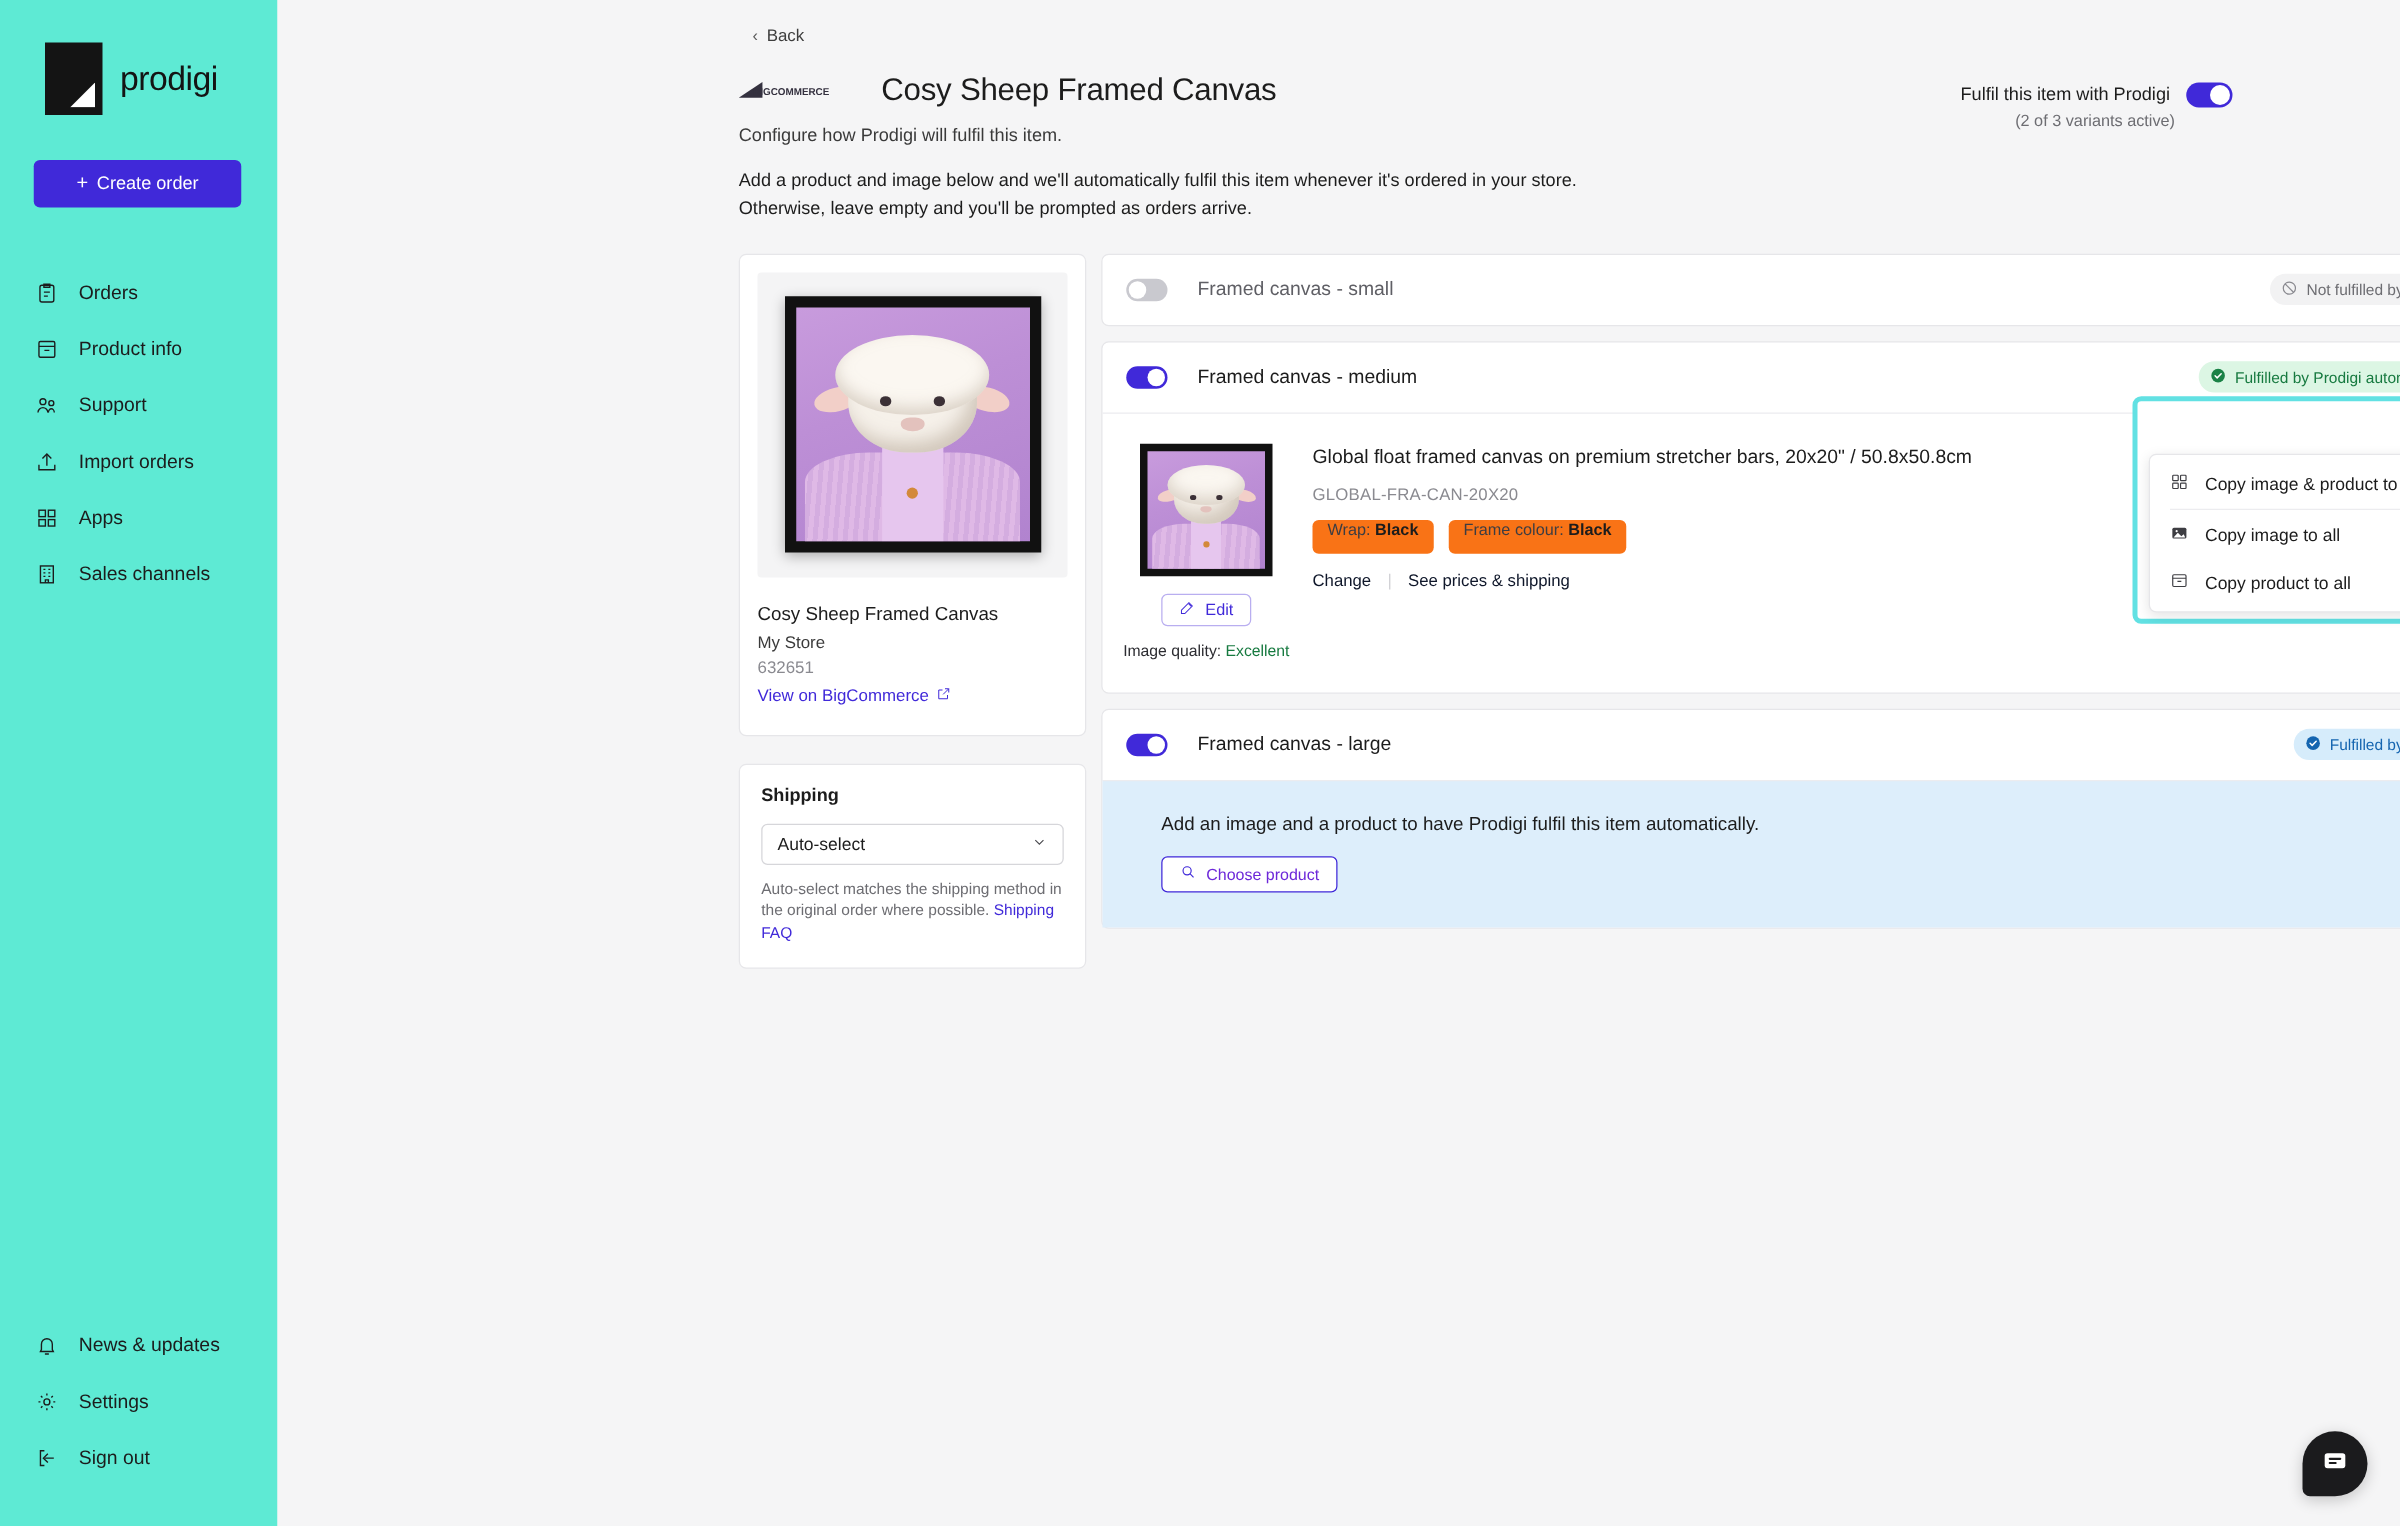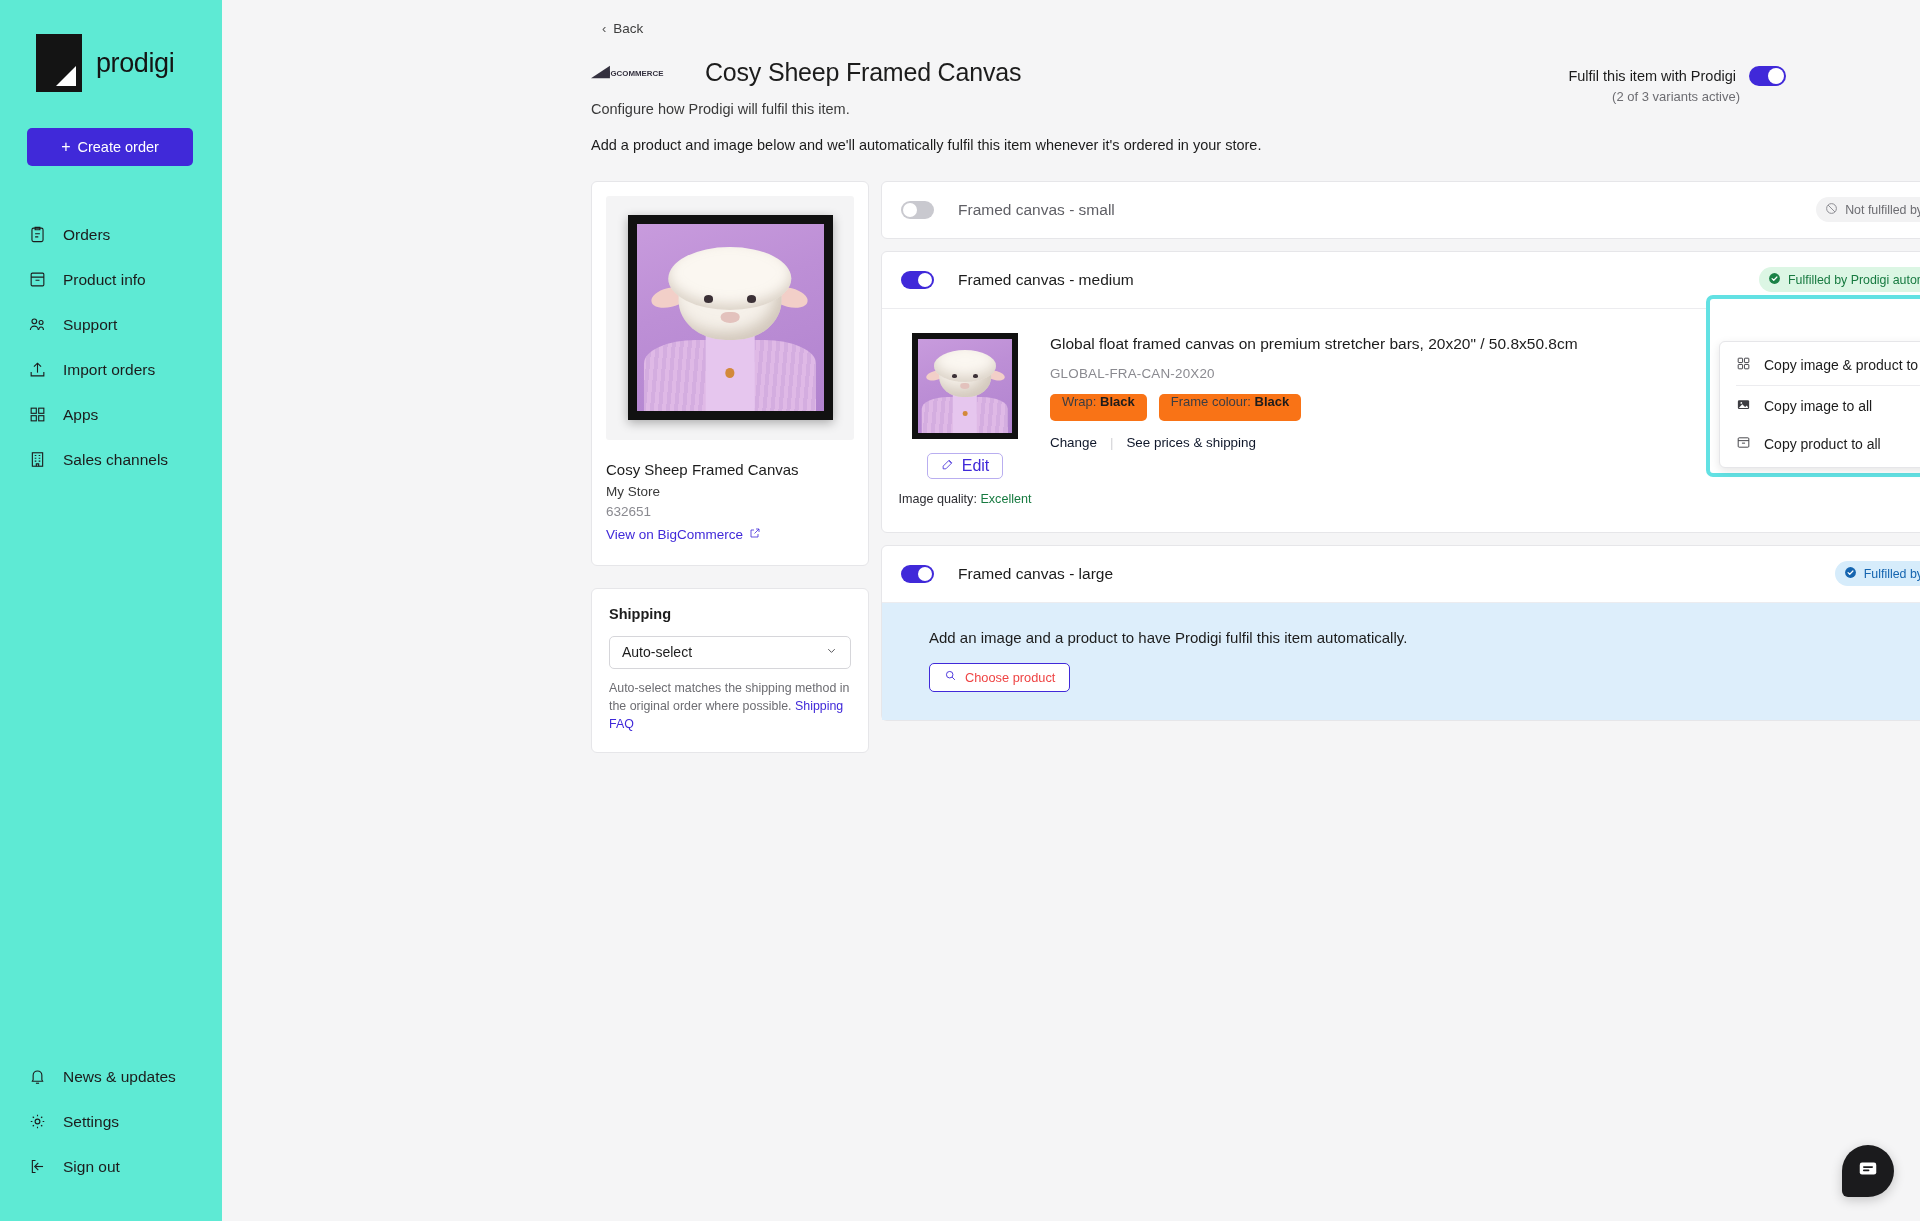--- a/index.html
+++ b/index.html
@@ -156,21 +156,21 @@
   .badge.neutral { background: #f2f2f3; color: #6d6d72; }
   .badge.green { background: #dcf6e4; color: #177a40; }
   .badge.blue { background: #d6ecfb; color: #1565b0; }
 
   .variant-body { border-top: 1px solid #ececef; padding: 24px 22px 26px 22px; display: flex; position: relative; }
   .pv-thumb-col { width: 122px; flex: 0 0 122px; display: flex; flex-direction: column; align-items: center; }
   .pv-thumb { width: 106px; height: 106px; background: #111; padding: 6px; }
   .edit-btn {
     margin-top: 14px; height: 26px; padding: 0 13px;
     border: 1px solid #b9aef0; border-radius: 5px; background: #fff;
-    color: #4029d9; font-size: 16px; font-family: inherit;
+    color: #4029d9; font-size: 13px; font-family: inherit;
     display: flex; align-items: center; gap: 8px; cursor: pointer;
   }
   .edit-btn svg { width: 13px; height: 13px; stroke: #4029d9; fill: none; stroke-width: 1.5; }
   .img-quality { margin-top: 13px; font-size: 12.6px; color: #2d2d32; white-space: nowrap; }
   .img-quality b { color: #177a40; font-weight: 400; }
 
   .pv-info { margin-left: 24px; flex: 1; max-width: 560px; }
   .pv-title { font-size: 15.5px; color: #1c1c1c; line-height: 1.42; }
   .pv-sku { margin-top: 11px; font-size: 13.4px; color: #8a8a90; letter-spacing: .2px; }
   .chips { margin-top: 13px; display: flex; gap: 12px; }
@@ -196,21 +196,21 @@
   .menu-item { display: flex; align-items: center; gap: 13px; height: 38px; padding: 0 16px; font-size: 14px; color: #1c1c1c; cursor: pointer; }
   .menu-item svg { width: 15px; height: 15px; stroke: #3d3d42; fill: none; stroke-width: 1.5; }
   .menu-sep { height: 1px; background: #ececef; margin: 1px 16px; }
 
   
   .empty-body { background: #ddeefb; border-top: 1px solid #ececef; padding: 26px 0 28px 47px; }
   .empty-text { font-size: 15px; color: #1c1c1c; }
   .choose-btn {
     margin-top: 17px; height: 29px; padding: 0 14px;
     border: 1px solid #4029d9; border-radius: 5px; background: #fff;
-    color: #ef4444; font-size: 12.8px; font-family: inherit;
+    color: #6d28d9; font-size: 12.8px; font-family: inherit;
     display: inline-flex; align-items: center; gap: 8px; cursor: pointer;
   }
   .choose-btn svg { width: 13px; height: 13px; stroke: #4029d9; fill: none; stroke-width: 1.7; }
 
   
   .chat-fab {
     position: absolute; right: 26px; bottom: 24px;
     width: 52px; height: 52px; background: #1b1b1d;
     border-radius: 26px 26px 26px 6px;
     display: flex; align-items: center; justify-content: center;
@@ -343,20 +343,21 @@
           <svg viewBox="0 0 190 26" width="100" height="21">
             <polygon points="0,24 36,0 36,24" fill="#34313f"></polygon>
             <text x="22" y="19" font-family="Liberation Sans, sans-serif" font-size="15" font-weight="bold" fill="#34313f">BIGCOMMERCE</text>
           </svg>
         </span>
         <h1 class="page-title">Cosy Sheep Framed Canvas</h1>
       </div>
       <div class="subtitle">Configure how Prodigi will fulfil this item.</div>
       <div class="blurb">
         <div>Add a product and image below and we'll automatically fulfil this item whenever it's ordered in your store.</div>
+        <div>Otherwise, leave empty and you'll be prompted as orders arrive.</div>
       </div>
     </div>
 
     <div class="fulfil-toggle-wrap">
       <div class="fulfil-line">
         <span class="fulfil-label">Fulfil this item with Prodigi</span>
         <span class="switch big on">
             <span class="knob"></span>
           </span>
       </div>

